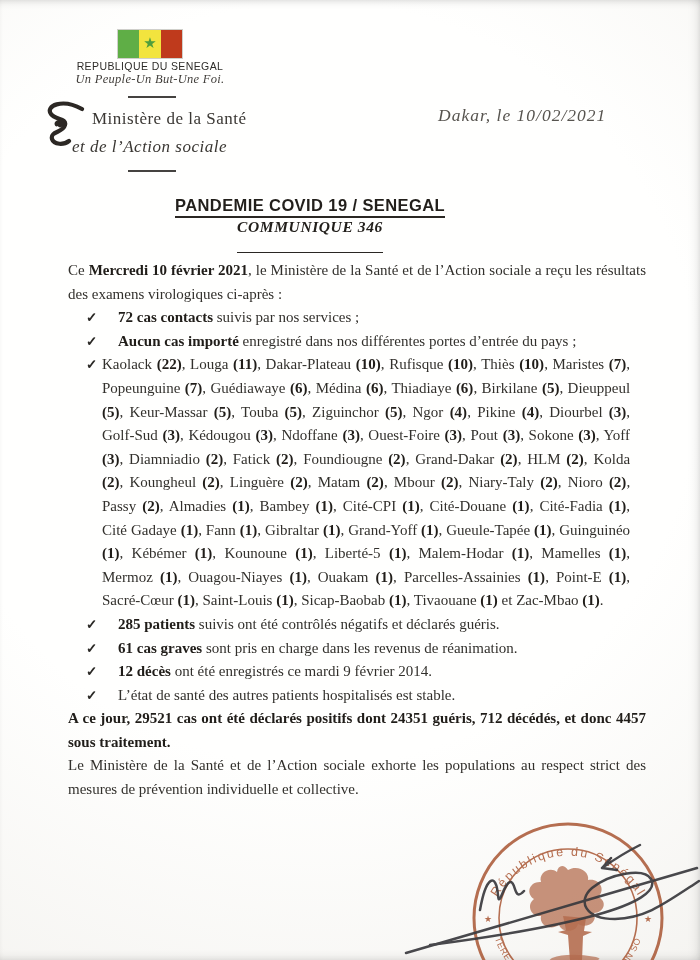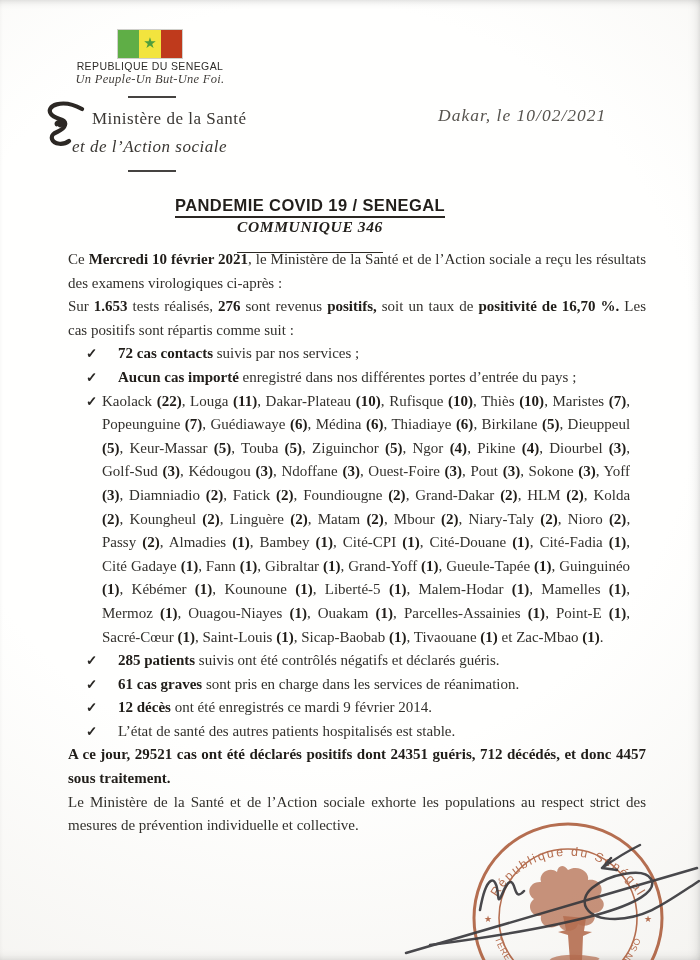--- a/index.html
+++ b/index.html
@@ -23,21 +23,21 @@
   .ministry1{left:92px;top:109px;font-size:17px;color:#3a3733;letter-spacing:.5px;}
   .ministry2{left:72px;top:137px;font-style:italic;font-size:17px;color:#3a3733;letter-spacing:.5px;}
   .dateline{left:438px;top:105px;width:220px;font-style:italic;font-size:17.5px;color:#57544f;letter-spacing:1px;}
   
   .titlewrap{left:0;top:196px;width:620px;text-align:center;}
   .title{display:inline-block;font-family:"Liberation Sans",sans-serif;font-weight:bold;font-size:16.5px;
     letter-spacing:.4px;color:#221f1b;border-bottom:2px solid #2a2723;padding-bottom:1px;}
   .subtitle{display:inline-block;font-weight:bold;font-style:italic;font-size:15.5px;
     letter-spacing:.6px;color:#221f1b;border-bottom:1.5px solid #2a2723;padding-bottom:16px;}
   
-  .body{left:68px;top:248px;width:578px;font-size:15px;line-height:23.6px;text-align:justify;}
+  .body{left:68px;top:259px;width:578px;font-size:15px;line-height:23.6px;text-align:justify;}
   .body p{margin:0;}
   .b{font-weight:bold;color:#201d19;}
   .bullet{position:relative;padding-left:50px;}
   .check{position:absolute;left:18px;top:0;color:#2b2926;font-weight:bold;font-size:13.5px;}
   .cities{margin-left:34px;width:528px;text-align:justify;}
   
   .stamp{left:468px;top:818px;width:200px;height:200px;opacity:.82;}
   .signature{left:400px;top:824px;width:300px;height:136px;}
 </style>
 </head>
@@ -68,21 +68,20 @@
 
   <div class="abs dateline">Dakar, le  10/02/2021</div>
 
   <div class="abs titlewrap">
     <div><span class="title">PANDEMIE COVID 19 / SENEGAL</span></div>
     <div><span class="subtitle">COMMUNIQUE 346</span></div>
   </div>
 
   <div class="abs body">
     <p><span>Ce </span><span class="b">Mercredi 10 février 2021</span><span>, le Ministère de la Santé et de l’Action sociale a reçu les résultats des examens virologiques ci-après :</span></p>
-    <p><span>Sur </span><span class="b">1.653</span><span> tests réalisés, </span><span class="b">276</span><span> sont revenus </span><span class="b">positifs,</span><span> soit un taux de </span><span class="b">positivité de 16,70 %.</span><span>  Les cas positifs sont répartis comme suit :</span></p>
 
     <div class="bullet">
       <span class="check">✓</span>
       <span><span class="b">72 cas contacts</span><span> suivis par nos services ;</span></span>
     </div>
     <div class="bullet">
       <span class="check">✓</span>
       <span><span class="b">Aucun cas importé</span><span> enregistré dans nos différentes portes d’entrée du pays ;</span></span>
     </div>
     <div class="bullet">
@@ -90,21 +89,21 @@
     </div>
 
     <div class="cities"><span>Kaolack</span> <span class="b">(22)</span>, <span>Louga</span> <span class="b">(11)</span>, <span>Dakar-Plateau</span> <span class="b">(10)</span>, <span>Rufisque</span> <span class="b">(10)</span>, <span>Thiès</span> <span class="b">(10)</span>, <span>Maristes</span> <span class="b">(7)</span>, <span>Popeunguine</span> <span class="b">(7)</span>, <span>Guédiawaye</span> <span class="b">(6)</span>, <span>Médina</span> <span class="b">(6)</span>, <span>Thiadiaye</span> <span class="b">(6)</span>, <span>Birkilane</span> <span class="b">(5)</span>, <span>Dieuppeul</span> <span class="b">(5)</span>, <span>Keur-Massar</span> <span class="b">(5)</span>, <span>Touba</span> <span class="b">(5)</span>, <span>Ziguinchor</span> <span class="b">(5)</span>, <span>Ngor</span> <span class="b">(4)</span>, <span>Pikine</span> <span class="b">(4)</span>, <span>Diourbel</span> <span class="b">(3)</span>, <span>Golf-Sud</span> <span class="b">(3)</span>, <span>Kédougou</span> <span class="b">(3)</span>, <span>Ndoffane</span> <span class="b">(3)</span>, <span>Ouest-Foire</span> <span class="b">(3)</span>, <span>Pout</span> <span class="b">(3)</span>, <span>Sokone</span> <span class="b">(3)</span>, <span>Yoff</span> <span class="b">(3)</span>, <span>Diamniadio</span> <span class="b">(2)</span>, <span>Fatick</span> <span class="b">(2)</span>, <span>Foundiougne</span> <span class="b">(2)</span>, <span>Grand-Dakar</span> <span class="b">(2)</span>, <span>HLM</span> <span class="b">(2)</span>, <span>Kolda</span> <span class="b">(2)</span>, <span>Koungheul</span> <span class="b">(2)</span>, <span>Linguère</span> <span class="b">(2)</span>, <span>Matam</span> <span class="b">(2)</span>, <span>Mbour</span> <span class="b">(2)</span>, <span>Niary-Taly</span> <span class="b">(2)</span>, <span>Nioro</span> <span class="b">(2)</span>, <span>Passy</span> <span class="b">(2)</span>, <span>Almadies</span> <span class="b">(1)</span>, <span>Bambey</span> <span class="b">(1)</span>, <span>Cité-CPI</span> <span class="b">(1)</span>, <span>Cité-Douane</span> <span class="b">(1)</span>, <span>Cité-Fadia</span> <span class="b">(1)</span>, <span>Cité Gadaye</span> <span class="b">(1)</span>, <span>Fann</span> <span class="b">(1)</span>, <span>Gibraltar</span> <span class="b">(1)</span>, <span>Grand-Yoff</span> <span class="b">(1)</span>, <span>Gueule-Tapée</span> <span class="b">(1)</span>, <span>Guinguinéo</span> <span class="b">(1)</span>, <span>Kébémer</span> <span class="b">(1)</span>, <span>Kounoune</span> <span class="b">(1)</span>, <span>Liberté-5</span> <span class="b">(1)</span>, <span>Malem-Hodar</span> <span class="b">(1)</span>, <span>Mamelles</span> <span class="b">(1)</span>, <span>Mermoz</span> <span class="b">(1)</span>, <span>Ouagou-Niayes</span> <span class="b">(1)</span>, <span>Ouakam</span> <span class="b">(1)</span>, <span>Parcelles-Assainies</span> <span class="b">(1)</span>, <span>Point-E</span> <span class="b">(1)</span>, <span>Sacré-Cœur</span> <span class="b">(1)</span>, <span>Saint-Louis</span> <span class="b">(1)</span>, <span>Sicap-Baobab</span> <span class="b">(1)</span>, <span>Tivaouane</span> <span class="b">(1)</span> et <span>Zac-Mbao</span> <span class="b">(1)</span>.</div>
 
     <div class="bullet">
       <span class="check">✓</span>
       <span><span class="b">285 patients</span><span> suivis ont été contrôlés négatifs et déclarés guéris.</span></span>
     </div>
     <div class="bullet">
       <span class="check">✓</span>
-      <span><span class="b">61 cas graves</span><span> sont pris en charge dans les services de réanimation.</span></span>
+      <span><span class="b">61 cas graves</span><span> sont pris en charge dans les revenus de réanimation.</span></span>
     </div>
     <div class="bullet">
       <span class="check">✓</span>
       <span><span class="b">12 décès</span><span> ont été enregistrés ce mardi 9 février 2014.</span></span>
     </div>
     <div class="bullet">
       <span class="check">✓</span>
       <span><span>L’état de santé des autres patients hospitalisés est stable.</span></span>
     </div>
 

